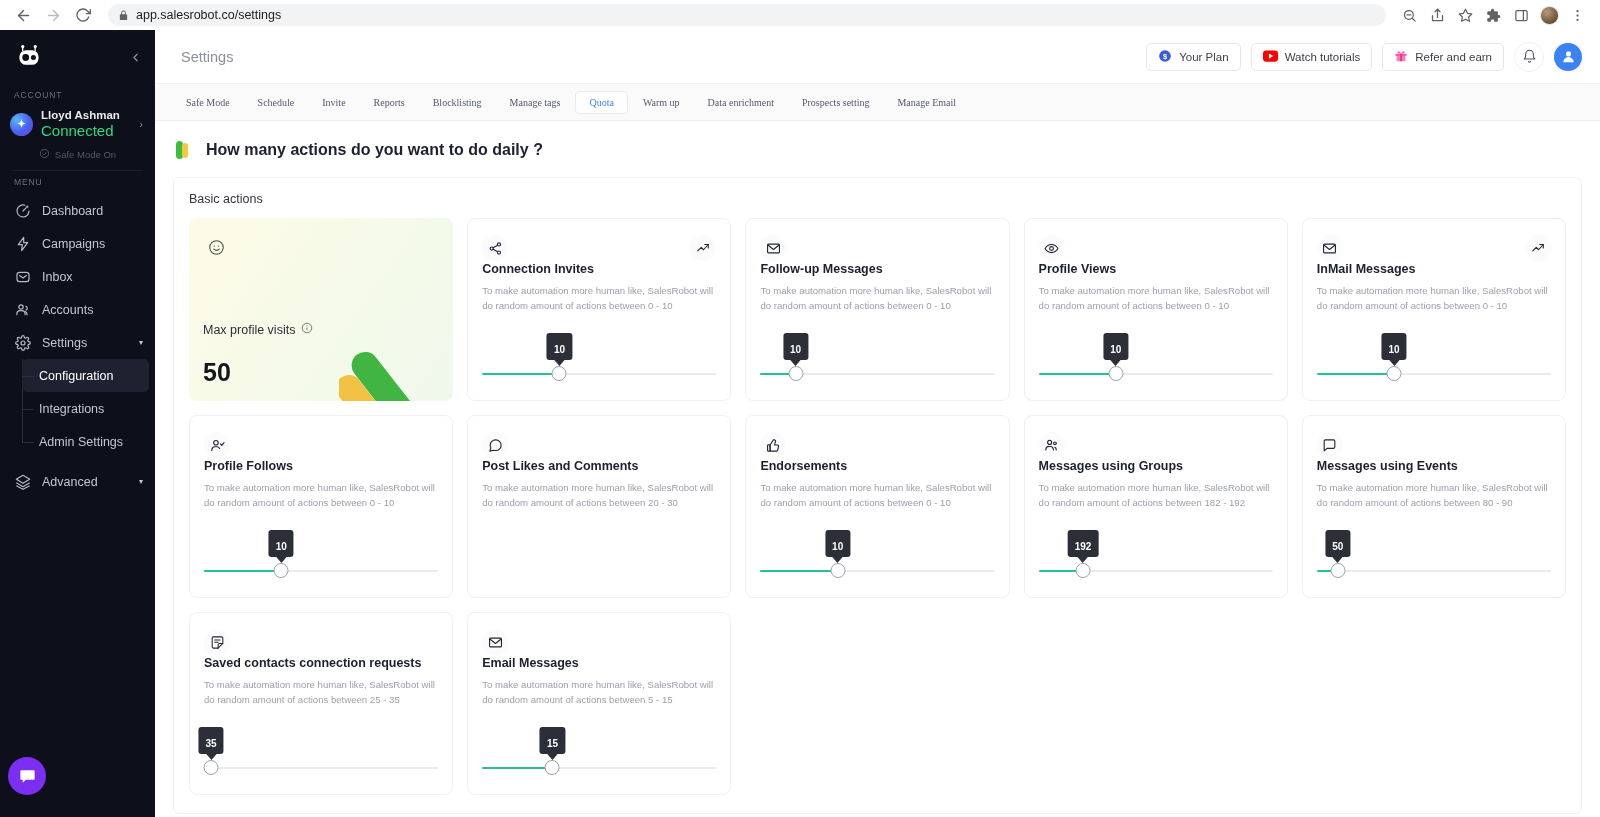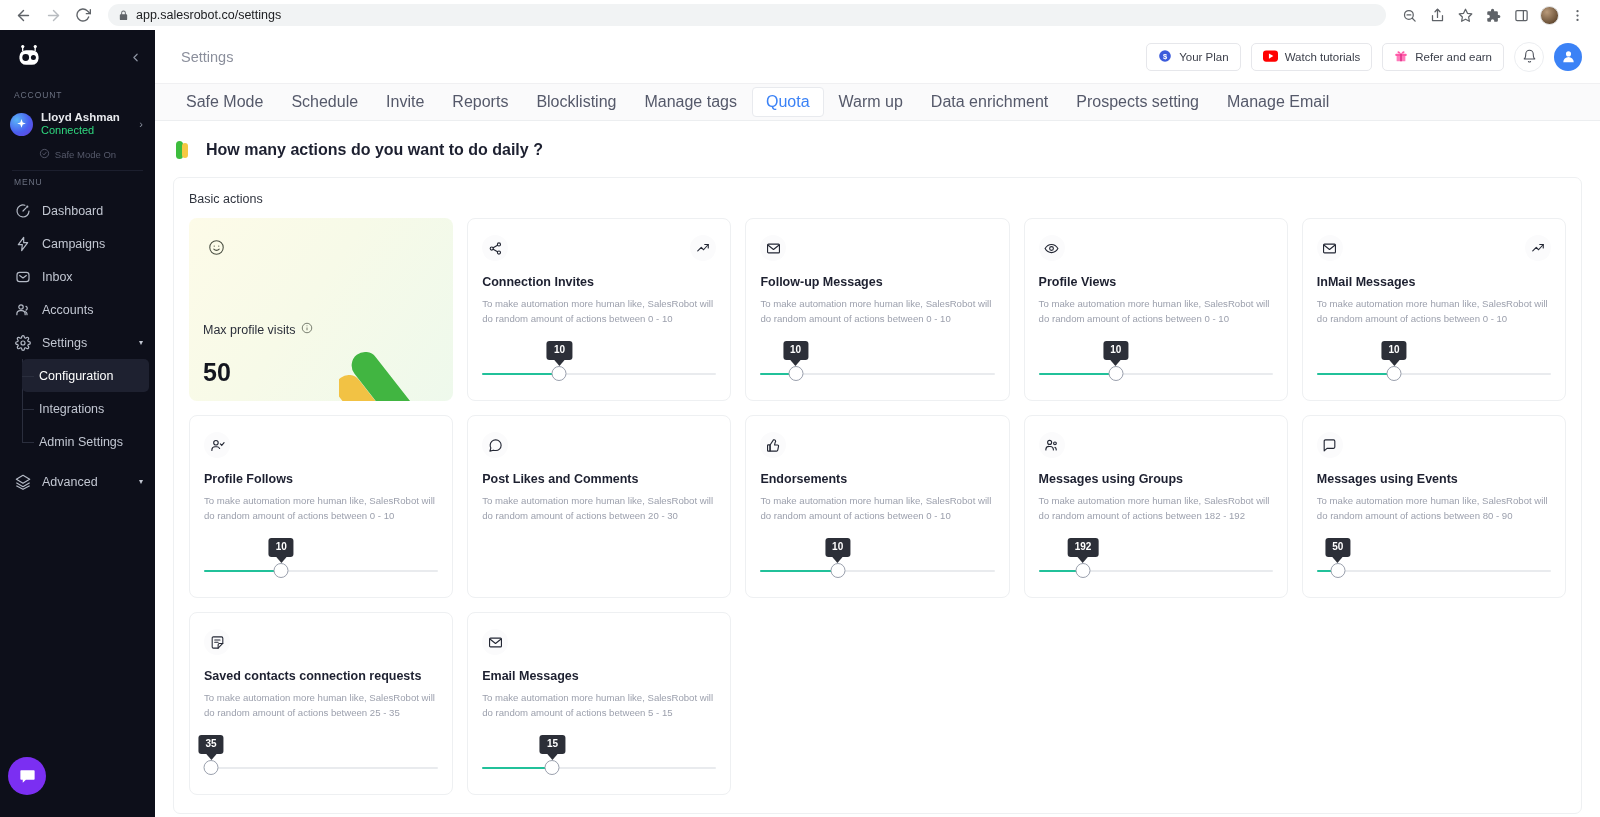--- a/index.html
+++ b/index.html
@@ -90,21 +90,21 @@
     padding: 0 12px 0 10px; gap: 8px; height: 34px;
   }
   .acct-avatar {
     width: 23px; height: 23px; border-radius: 50%;
     background: radial-gradient(circle at 30% 30%, #5ab6f7, #4a5ff0 55%, #6a3fd8);
     display:flex; align-items:center; justify-content:center;
     flex: 0 0 auto;
   }
   .acct-meta { flex: 1 1 auto; min-width: 0; line-height: 1.15; }
   .acct-name { font-size: 11.5px; color: #e8eaee; font-weight: 600; white-space: nowrap; }
-  .acct-status { font-size: 11px; color: #2fd97f; }
+  .acct-status { font-size: 15px; color: #2fd97f; }
   .acct-chev { color: #8c93a1; font-size: 11px; display:flex; }
   .safe-mode-row {
     display:flex; align-items:center; justify-content:center;
     gap: 5px; font-size: 9.5px; color: #55596a;
     padding: 7px 0 9px 0;
   }
   .sb-divider { height:1px; background:#1c1f2e; margin: 0 12px; }
 
   .menu-item {
     display: flex; align-items: center;
@@ -192,25 +192,26 @@
   .tabs-row {
     height: 37px;
     display:flex; align-items:center;
     padding: 0 18px 0 18px;
     background: #fafafb;
     border-bottom: 1px solid #eceef0;
     gap: 2px;
     flex: 0 0 auto;
   }
   .tab {
-    font-size: 16px;
+    font-size: 10px;
     color: #55596a;
     padding: 5px 13px;
     border-radius: 4px;
     white-space: nowrap;
+    font-family: Liberation Serif, serif;
   }
   .tab.active {
     background: #ffffff;
     color: #3b82f6;
     border: 1px solid #e8eaee;
     font-weight: 500;
   }
 
   
   .headline {
@@ -258,21 +259,21 @@
   .card-icon-row { display:flex; align-items:flex-start; justify-content: space-between; height: 26px; }
   .ic-circle {
     width: 26px; height: 26px; border-radius: 50%;
     background: #fbfbfc;
     display:flex; align-items:center; justify-content:center;
     color: #232734;
   }
   .ic-circle.plain { background: transparent; }
   .card-title {
     font-size: 12.5px; font-weight: 700; color: #1d2030;
-    margin-top: 13px; line-height: 1.3;
+    margin-top: 0; line-height: 1.3;
   }
   .card-desc {
     font-size: 9.6px; color: #9ca0ad; line-height: 1.55;
     margin-top: 7px;
   }
   .slider-wrap {
     margin-top: auto;
     padding-top: 20px;
     position: relative;
     height: 52px;
@@ -289,21 +290,21 @@
     position: absolute; bottom: 5px;
     width: 15px; height: 15px; border-radius: 50%;
     background: #fff; border: 1.4px solid #9aa0ad;
     transform: translateX(-50%);
   }
   .slider-badge {
     position: absolute; bottom: 26px;
     transform: translateX(-50%);
     background: #2c2f38; color: #fff;
     font-size: 10px; font-weight: 700;
-    padding: 4px 7px 5px 7px;
+    padding: 12px 7px 5px 7px;
     border-radius: 3px;
     min-width: 22px; text-align: center;
     line-height: 1;
   }
   .slider-badge::after {
     content:""; position:absolute;
     left: 50%; transform: translateX(-50%);
     bottom: -6px;
     border-left: 6px solid transparent;
     border-right: 6px solid transparent;

